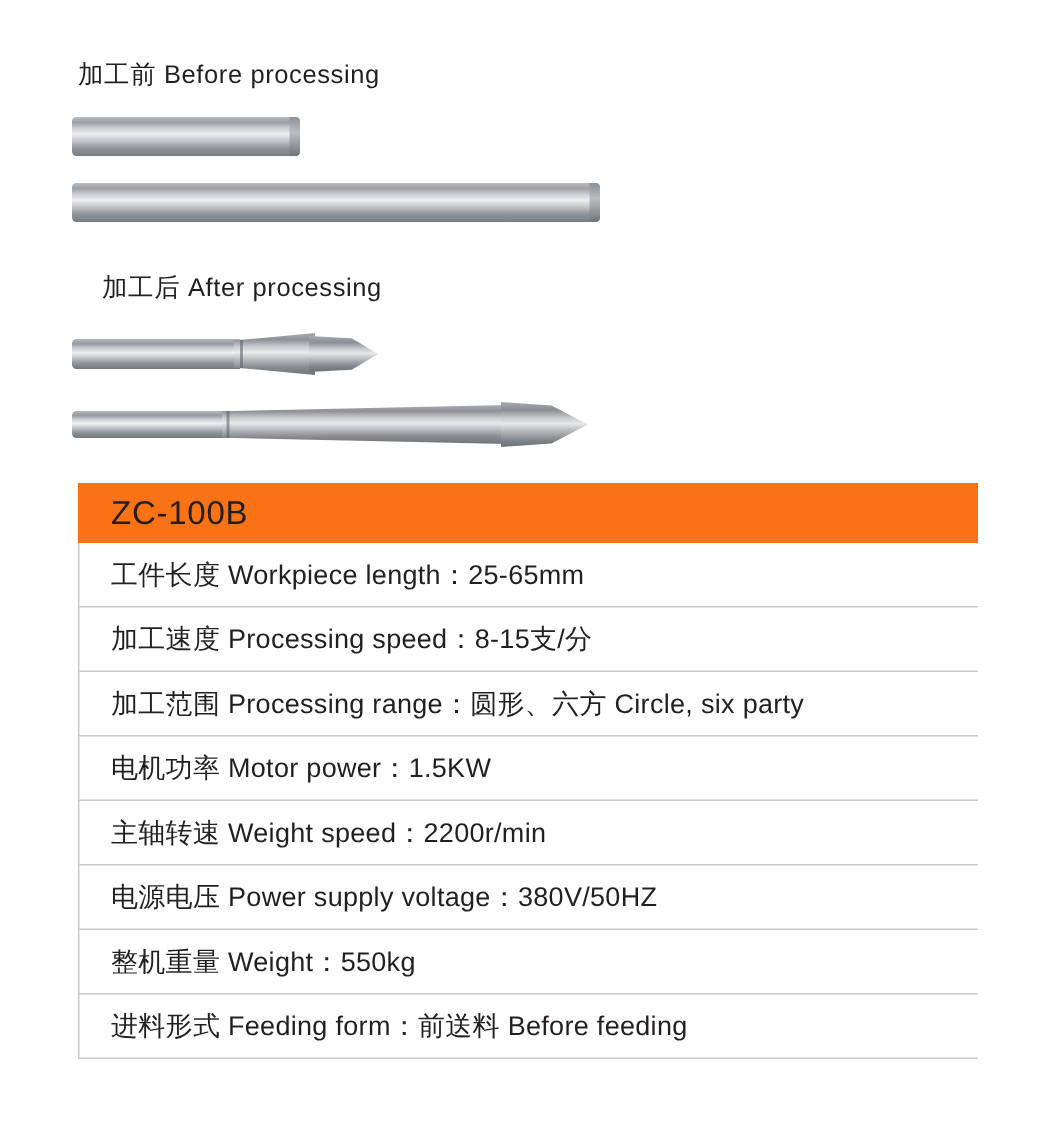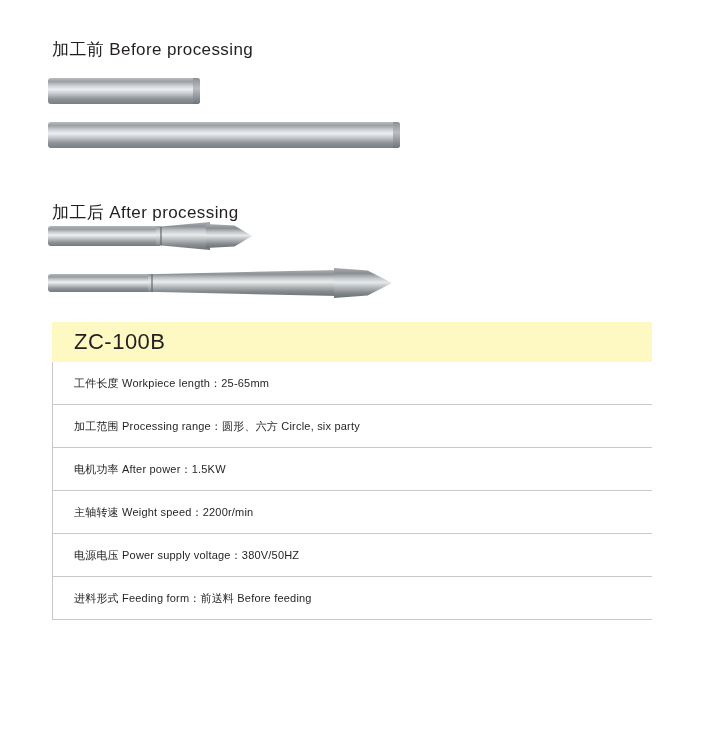--- a/index.html
+++ b/index.html
@@ -24,21 +24,21 @@
 
   
   .section-label {
     position: absolute;
     font-size: 17px;
     letter-spacing: 0.4px;
     color: #231f20;
     white-space: nowrap;
   }
   #label-before { left: 52px; top: 38px; }
-  #label-after  { left: 52px; top: 180px; margin-top: 21px; }
+  #label-after  { left: 68px; top: 180px; }
 
   
   .rod {
     position: absolute;
   }
 
   
   #blank-short {
     left: 48px;
     top: 78px;
@@ -173,38 +173,38 @@
 
   
   .spec-table {
     position: absolute;
     left: 52px;
     top: 322px;
     width: 600px;
   }
 
   .model-bar {
-    background: #fef9c3;
+    background: #f97316;
     height: 40px;
     display: flex;
     align-items: center;
     padding-left: 22px;
     box-sizing: border-box;
   }
   .model-bar .model-text {
     font-size: 22px;
     letter-spacing: 0.5px;
     color: #231f20;
   }
 
   .spec-row {
     border-bottom: 1px solid #c9c9c9;
     padding: 10px 0 10px 22px;
     box-sizing: border-box;
-    font-size: 11px;
+    font-size: 18px;
     line-height: 22px;
     color: #231f20;
     letter-spacing: 0.2px;
   }
   .spec-row:first-of-type {
     border-top: 1px solid #c9c9c9;
   }
   .spec-row .line2 {
     display: block;
   }
@@ -257,36 +257,42 @@
 
     <div class="model-bar">
       <span class="model-text">ZC-100B</span>
     </div>
 
     <div class="spec-row">
       <span>工件长度 Workpiece length：25-65mm</span>
     </div>
 
 
+    <div class="spec-row">
+      <span>加工速度 Processing speed：8-15支/分</span>
+    </div>
 
     <div class="spec-row">
       <span>加工范围 Processing range：圆形、六方 Circle, six party</span>
     </div>
 
     <div class="spec-row">
-      <span>电机功率 After power：1.5KW</span>
+      <span>电机功率 Motor power：1.5KW</span>
     </div>
 
     <div class="spec-row">
       <span>主轴转速 Weight speed：2200r/min</span>
     </div>
 
     <div class="spec-row">
       <span>电源电压 Power supply voltage：380V/50HZ</span>
     </div>
 
+    <div class="spec-row">
+      <span>整机重量 Weight：550kg</span>
+    </div>
 
     <div class="spec-row">
       <span>进料形式 Feeding form：前送料 Before feeding</span>
     </div>
   </div>
 
 </div>
 
 </body></html>

